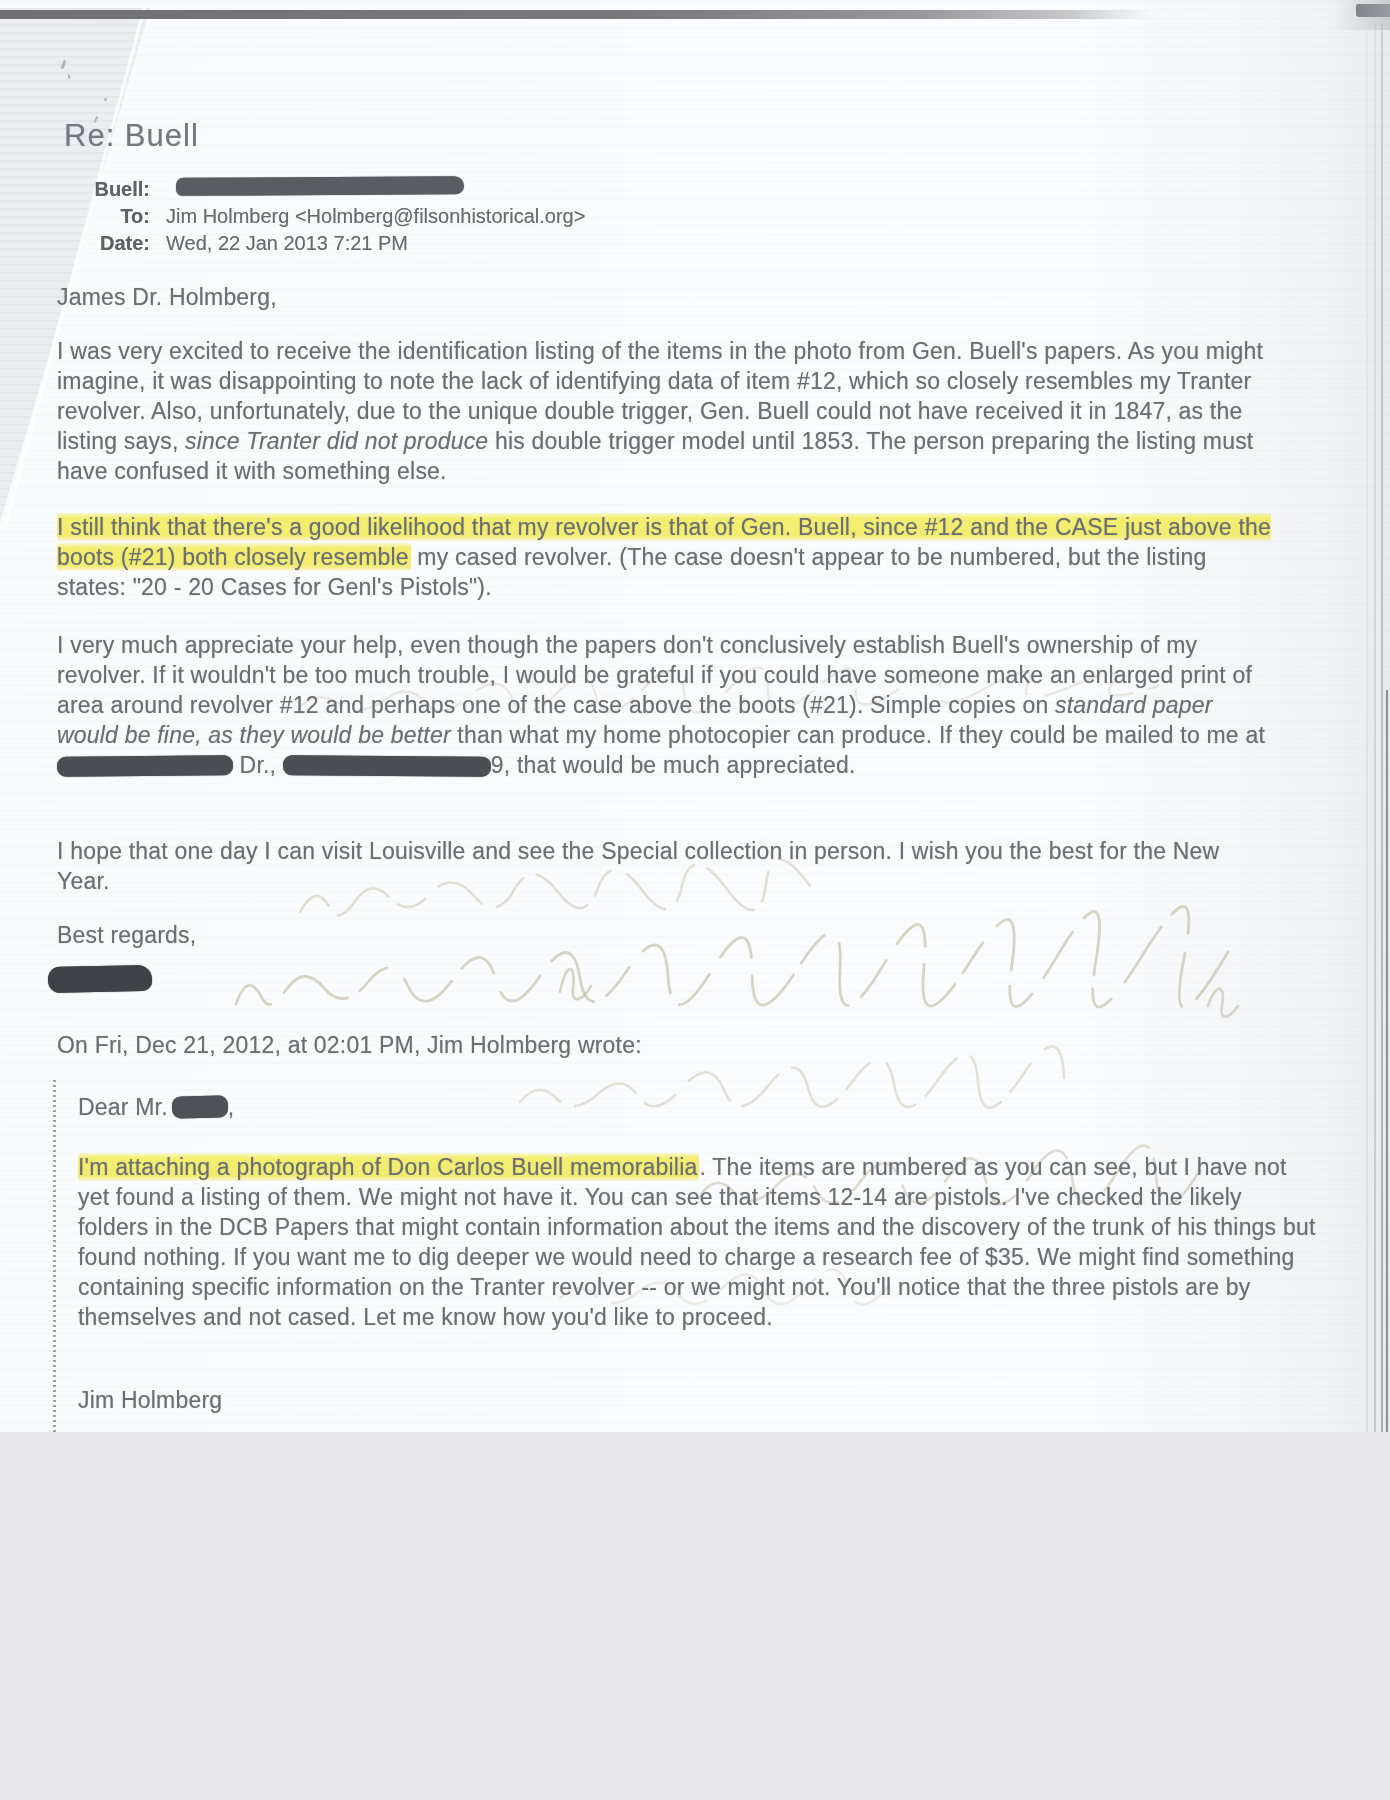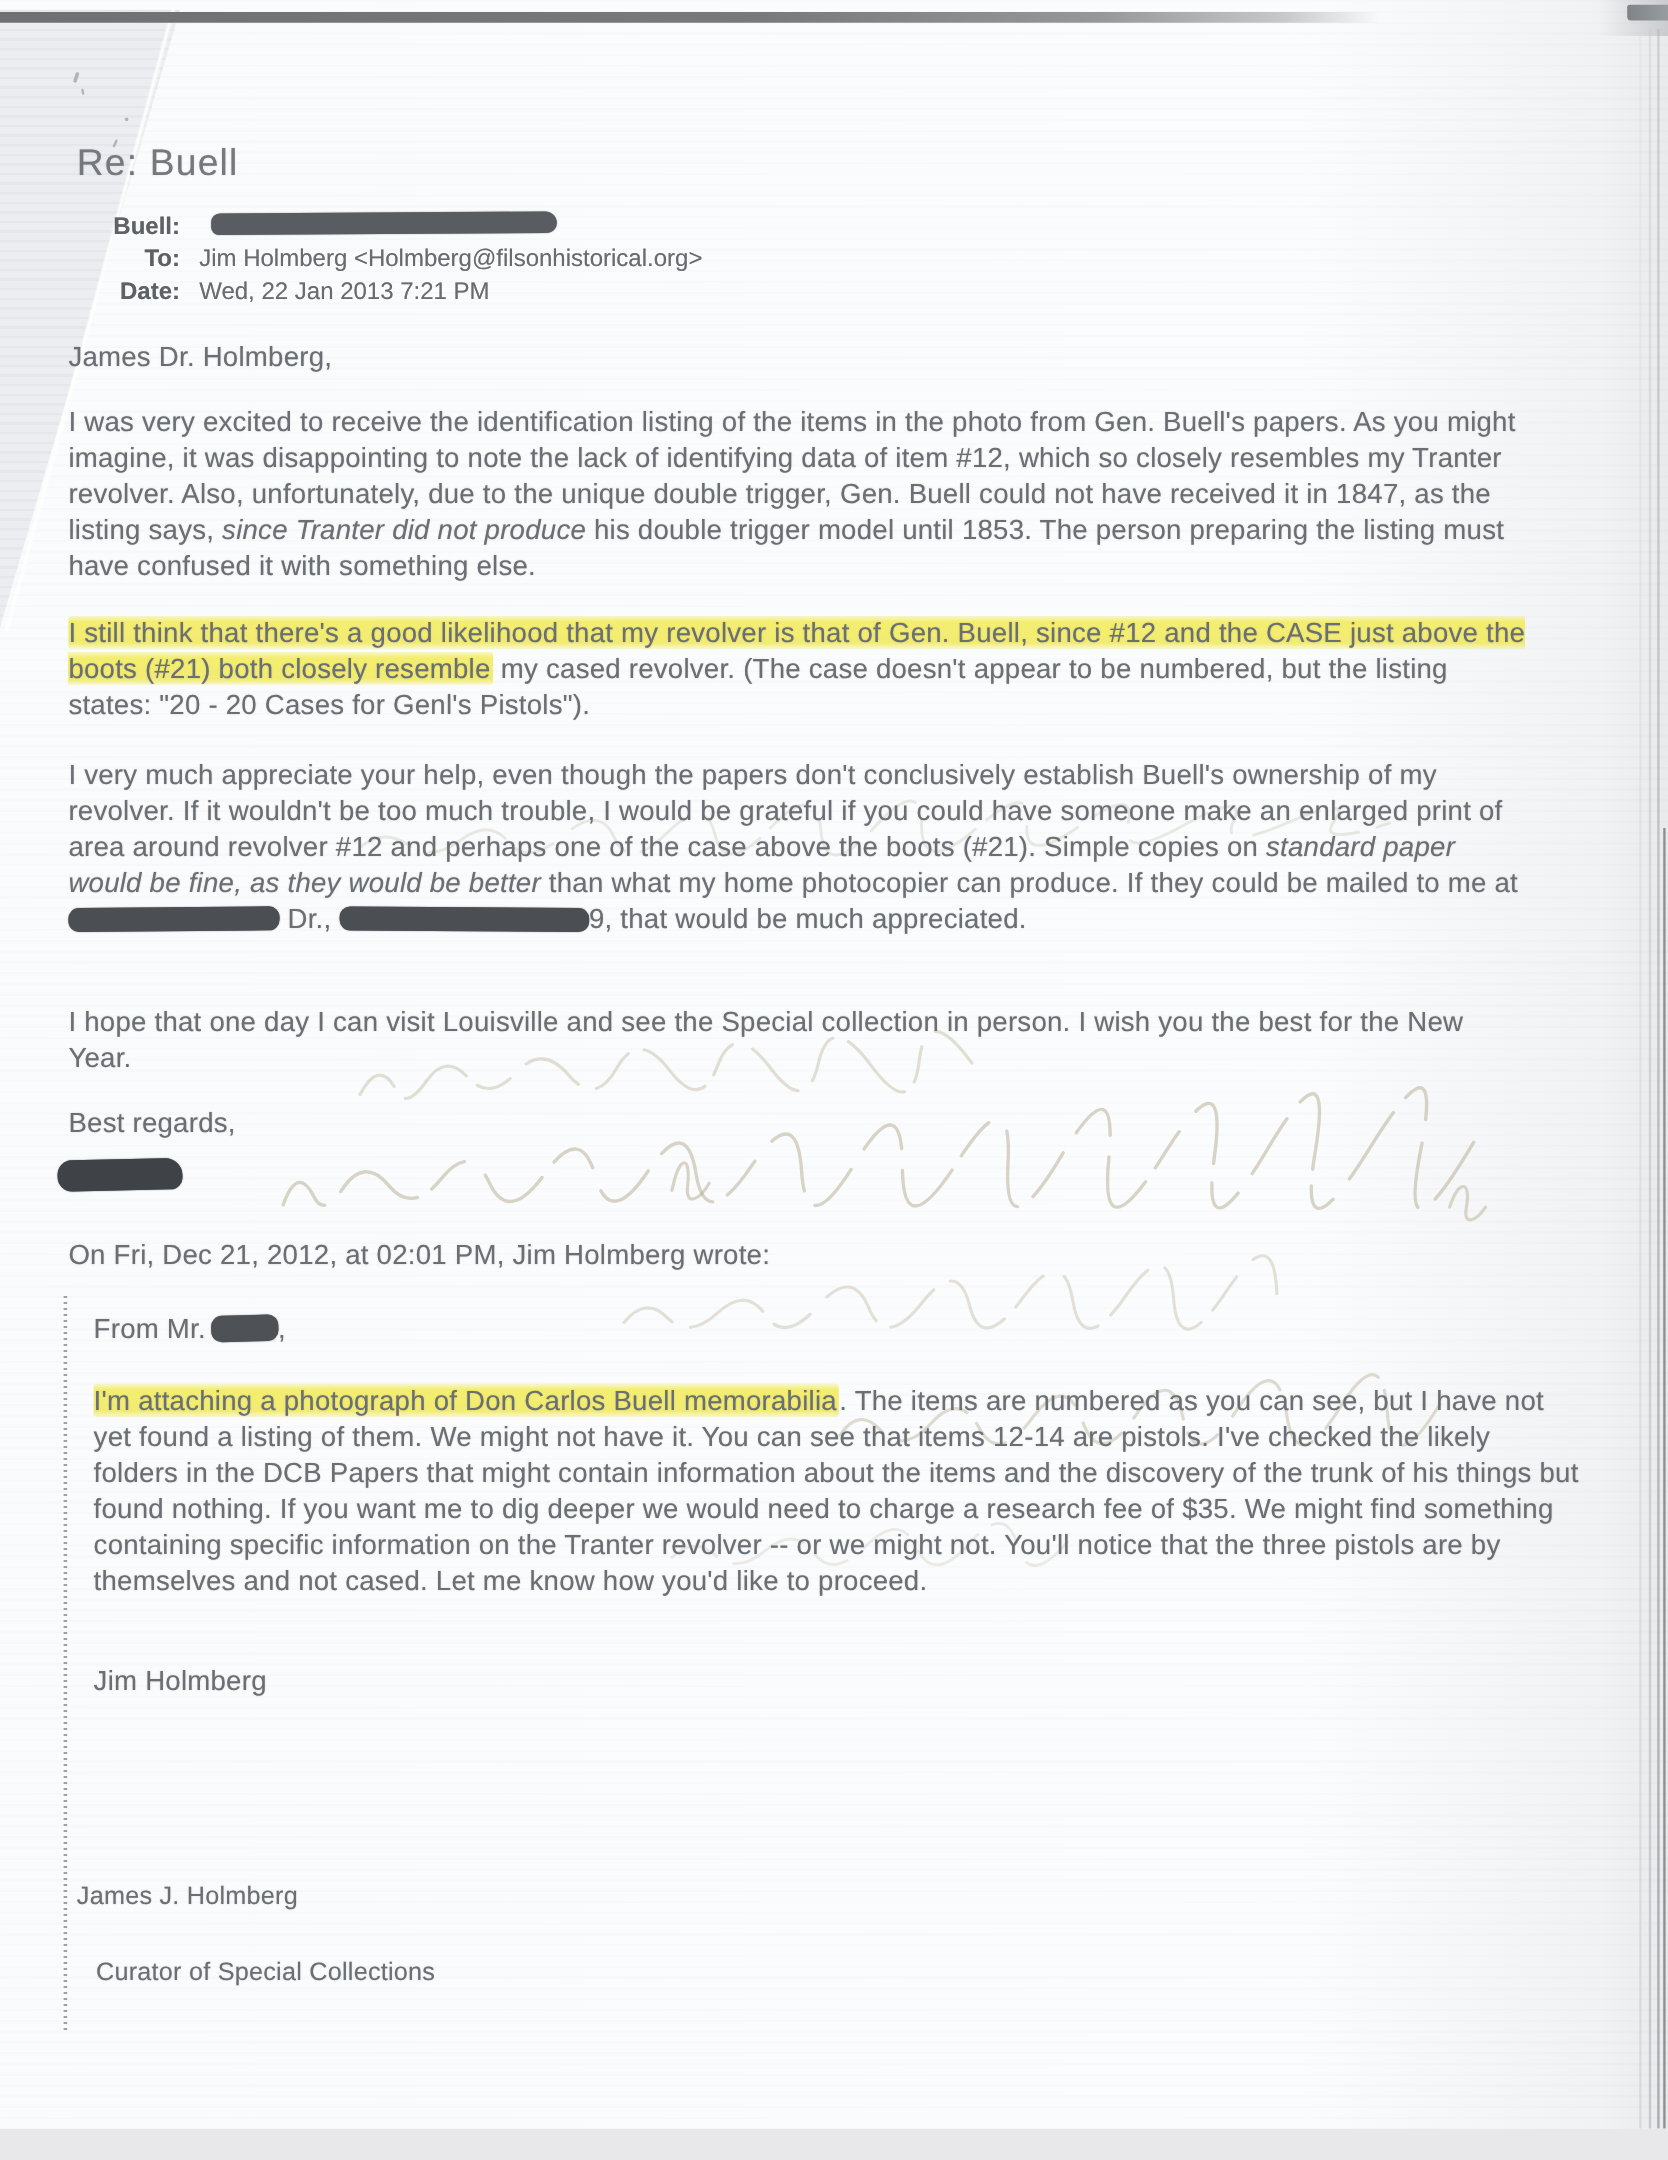--- a/index.html
+++ b/index.html
@@ -1,17 +1,17 @@
 <!DOCTYPE html>
 <html><head>
 <meta charset="utf-8">
 <style>
   html,body{margin:0;padding:0;background:#e8e8ea;}
   .scan{
-    position:relative;width:1390px;height:1774px;overflow:hidden;
+    position:relative;width:1390px;height:1432px;overflow:hidden;
     background:
       repeating-linear-gradient(180deg, rgba(120,125,135,.025) 0 2px, rgba(255,255,255,0) 2px 9px),
       linear-gradient(90deg, #fafbfc 0%, #fbfcfd 78%, #f1f2f4 96%, #e9eaec 100%),
       #fafbfc;
     font-family:"Liberation Sans","DejaVu Sans",sans-serif;
     color:#6b6f73;
   }
   .ink{color:#6b6f73;text-shadow:0 0 1px rgba(108,112,116,.5);letter-spacing:.2px;}
   .abs{position:absolute;}
   .subject{font-size:31px;letter-spacing:1px;color:#75797d;text-shadow:0 0 1px rgba(117,121,125,.5);}
@@ -109,21 +109,21 @@
 
   <div class="abs" style="left:48px;top:966px;width:104px;height:26px;background:#3f4246;
               border-radius:12px 14px 10px 12px;transform:rotate(-1.2deg);
               box-shadow:0 0 1px rgba(35,38,41,.9);"></div>
 
   <div class="abs body-block ink" style="left:57px;top:1030px;">On Fri, Dec 21, 2012, at 02:01 PM, Jim Holmberg wrote:</div>
 
   <div class="quote-bar" style="left:53px;top:1080px;height:612px;"></div>
 
   <div class="abs q-block ink" style="left:78px;top:1092px;">
-    <span>From Mr.</span><span class="redact" style="width:56px;height:22px;margin-left:4px;transform:rotate(-1.6deg);background:#4e5155;"></span><span>,</span>
+    <span>Dear Mr.</span><span class="redact" style="width:56px;height:22px;margin-left:4px;transform:rotate(-1.6deg);background:#4e5155;"></span><span>,</span>
   </div>
 
   <div class="abs q-block ink" style="left:78px;top:1152px;">
     <span class="hl">I'm attaching a photograph of Don Carlos Buell memorabilia</span><span>. The items are numbered as you can see, but I have not yet found a listing of them. We might not have it. You can see that items 12-14 are pistols. I've checked the likely folders in the DCB Papers that might contain information about the items and the discovery of the trunk of his things but found nothing. If you want me to dig deeper we would need to charge a research fee of $35. We might find something containing specific information on the Tranter revolver -- or we might not. You'll notice that the three pistols are by themselves and not cased. Let me know how you'd like to proceed.</span>
   </div>
 
   <div class="abs q-block ink" style="left:78px;top:1385px;">Jim Holmberg</div>
 
   <div class="abs q-block ink sig-small" style="left:64px;top:1566px;">James J. Holmberg</div>
 

